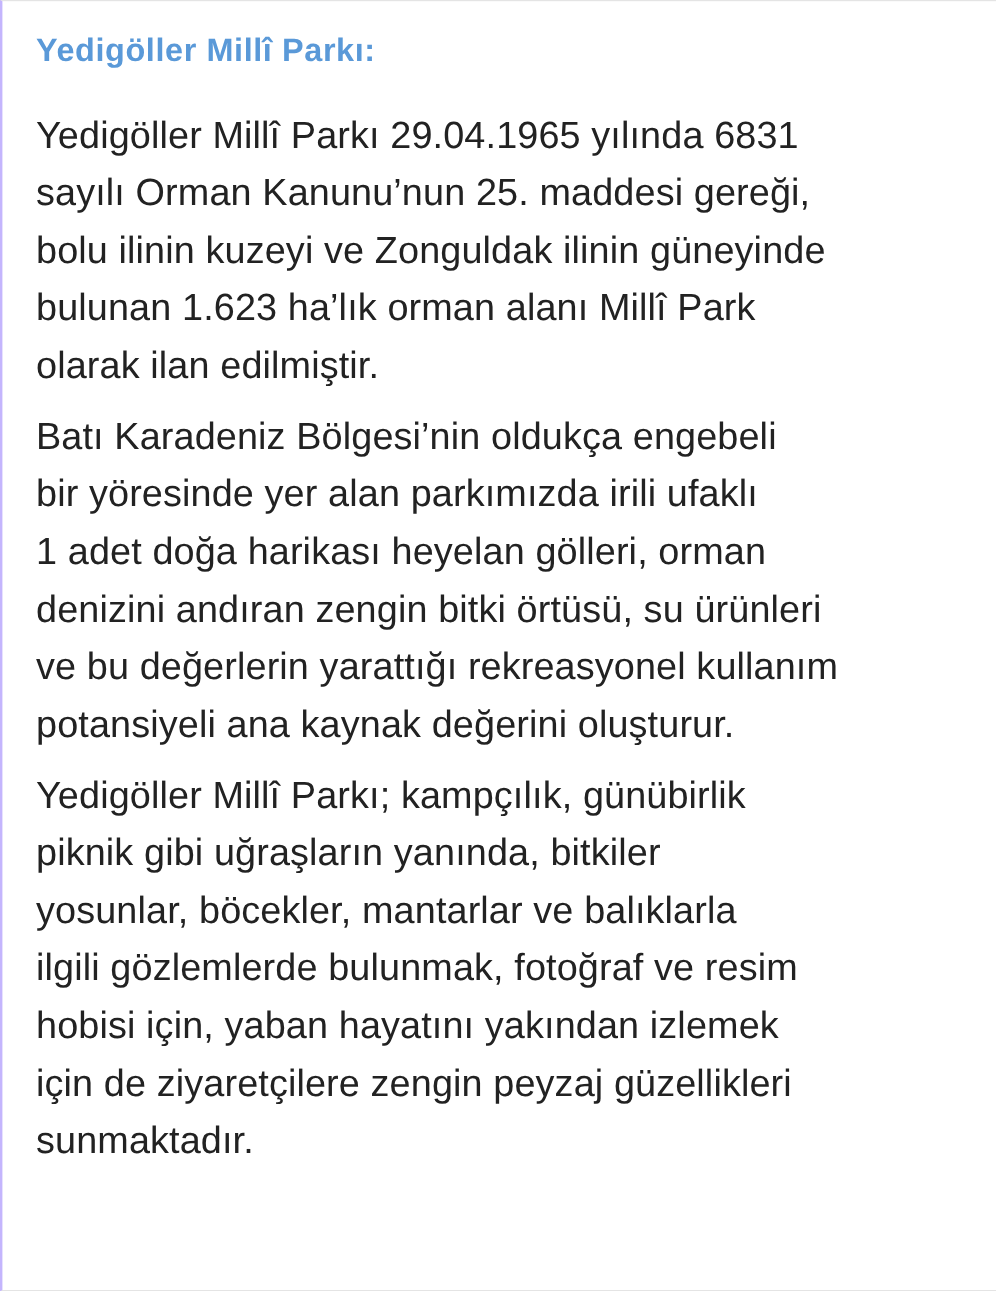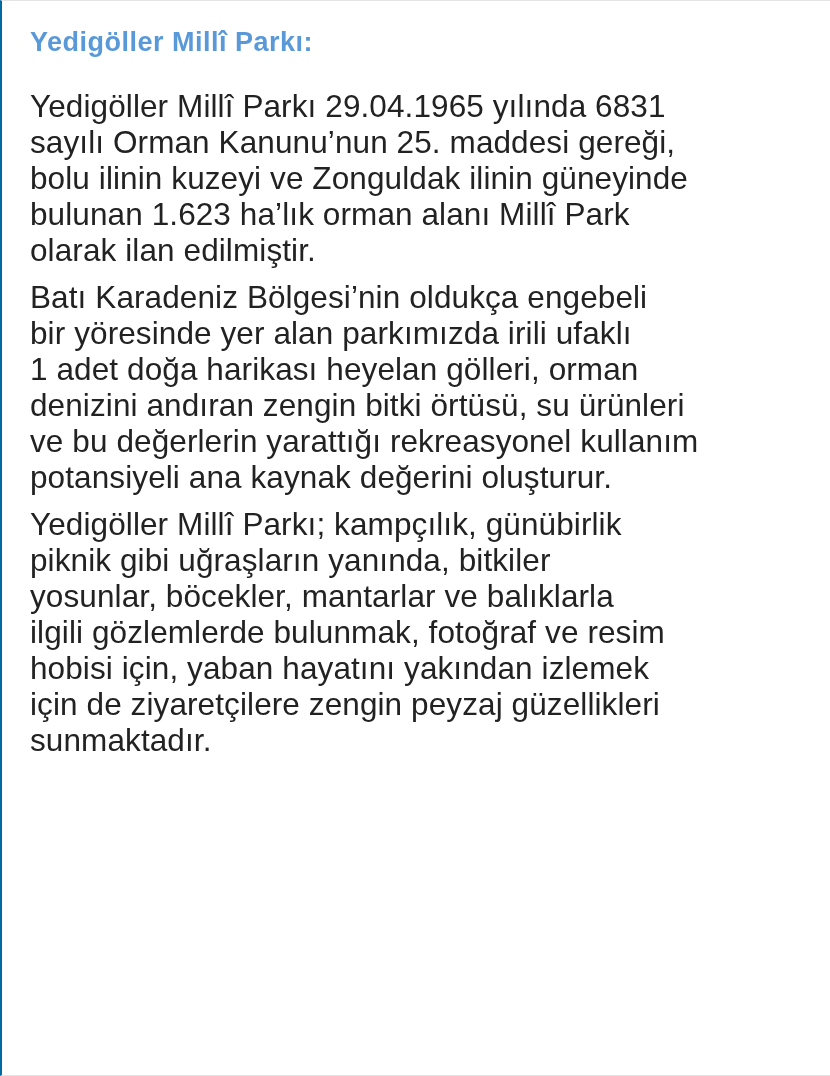--- a/index.html
+++ b/index.html
@@ -8,36 +8,36 @@
     background: #ffffff;
     font-family: "Liberation Sans", sans-serif;
   }
   .page {
     position: relative;
     box-sizing: border-box;
     width: 830px;
     height: 1076px;
     background: #ffffff;
     border-top: 1px solid #e4e4e4;
-    border-left: 2px solid #0369a1;
+    border-left: 2px solid #c4b5fd;
     border-bottom: 1px solid #e4e4e4;
     padding: 20px 26px 0 28px;
     overflow: hidden;
   }
   .heading {
     font-size: 27px;
     font-weight: bold;
     color: #5A99D8;
     letter-spacing: 0.5px;
     margin: 6px 0 30px 0;
     line-height: 1.15;
   }
   .body-para {
     font-size: 31.5px;
-    line-height: 36px;
+    line-height: 48px;
     color: #222222;
     margin: 0 0 11px 0;
     white-space: pre-line;
     letter-spacing: 0.1px;
   }
 </style>
 </head>
 <body>
 
 <div class="page">

